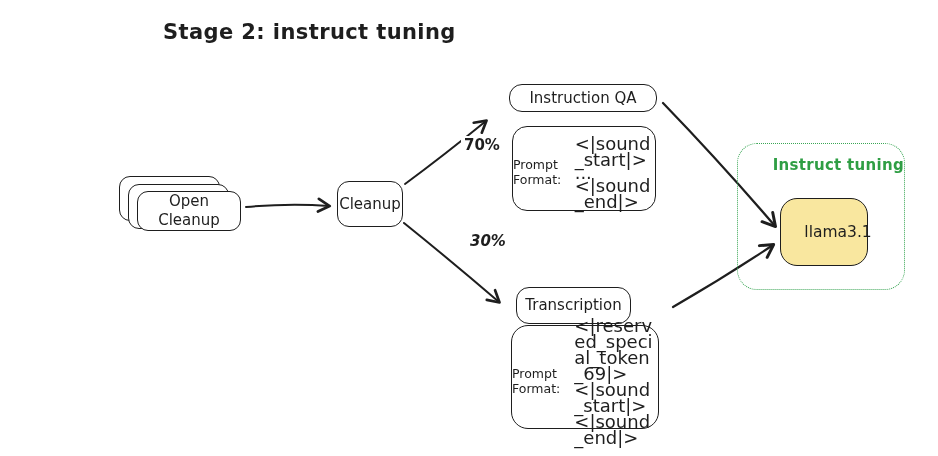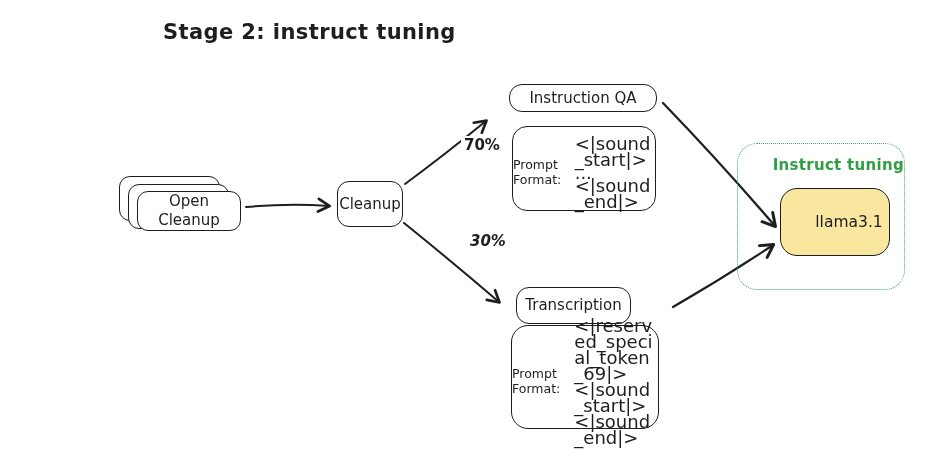--- a/index.html
+++ b/index.html
@@ -104,17 +104,17 @@
       <div class="token-line">&lt;|reserved_special_token_69|&gt;</div>
       <div class="token-line">&lt;|sound_start|&gt;</div>
       <div class="token-line">&lt;|sound_end|&gt;</div>
     </div>
   </div>
 
   <div class="group-box" style="left:737px;top:143px;width:168px;height:147px;">
     <div class="group-label">Instruct tuning</div>
   </div>
 
-  <div class="llama-node" style="left:780px;top:188px;width:110px;height:68px;padding-left:28px;">
+  <div class="llama-node" style="left:780px;top:198px;width:88px;height:68px;padding-left:28px;">
     <span>llama3.1</span>
   </div>
 
 </div>
 
 </body></html>

